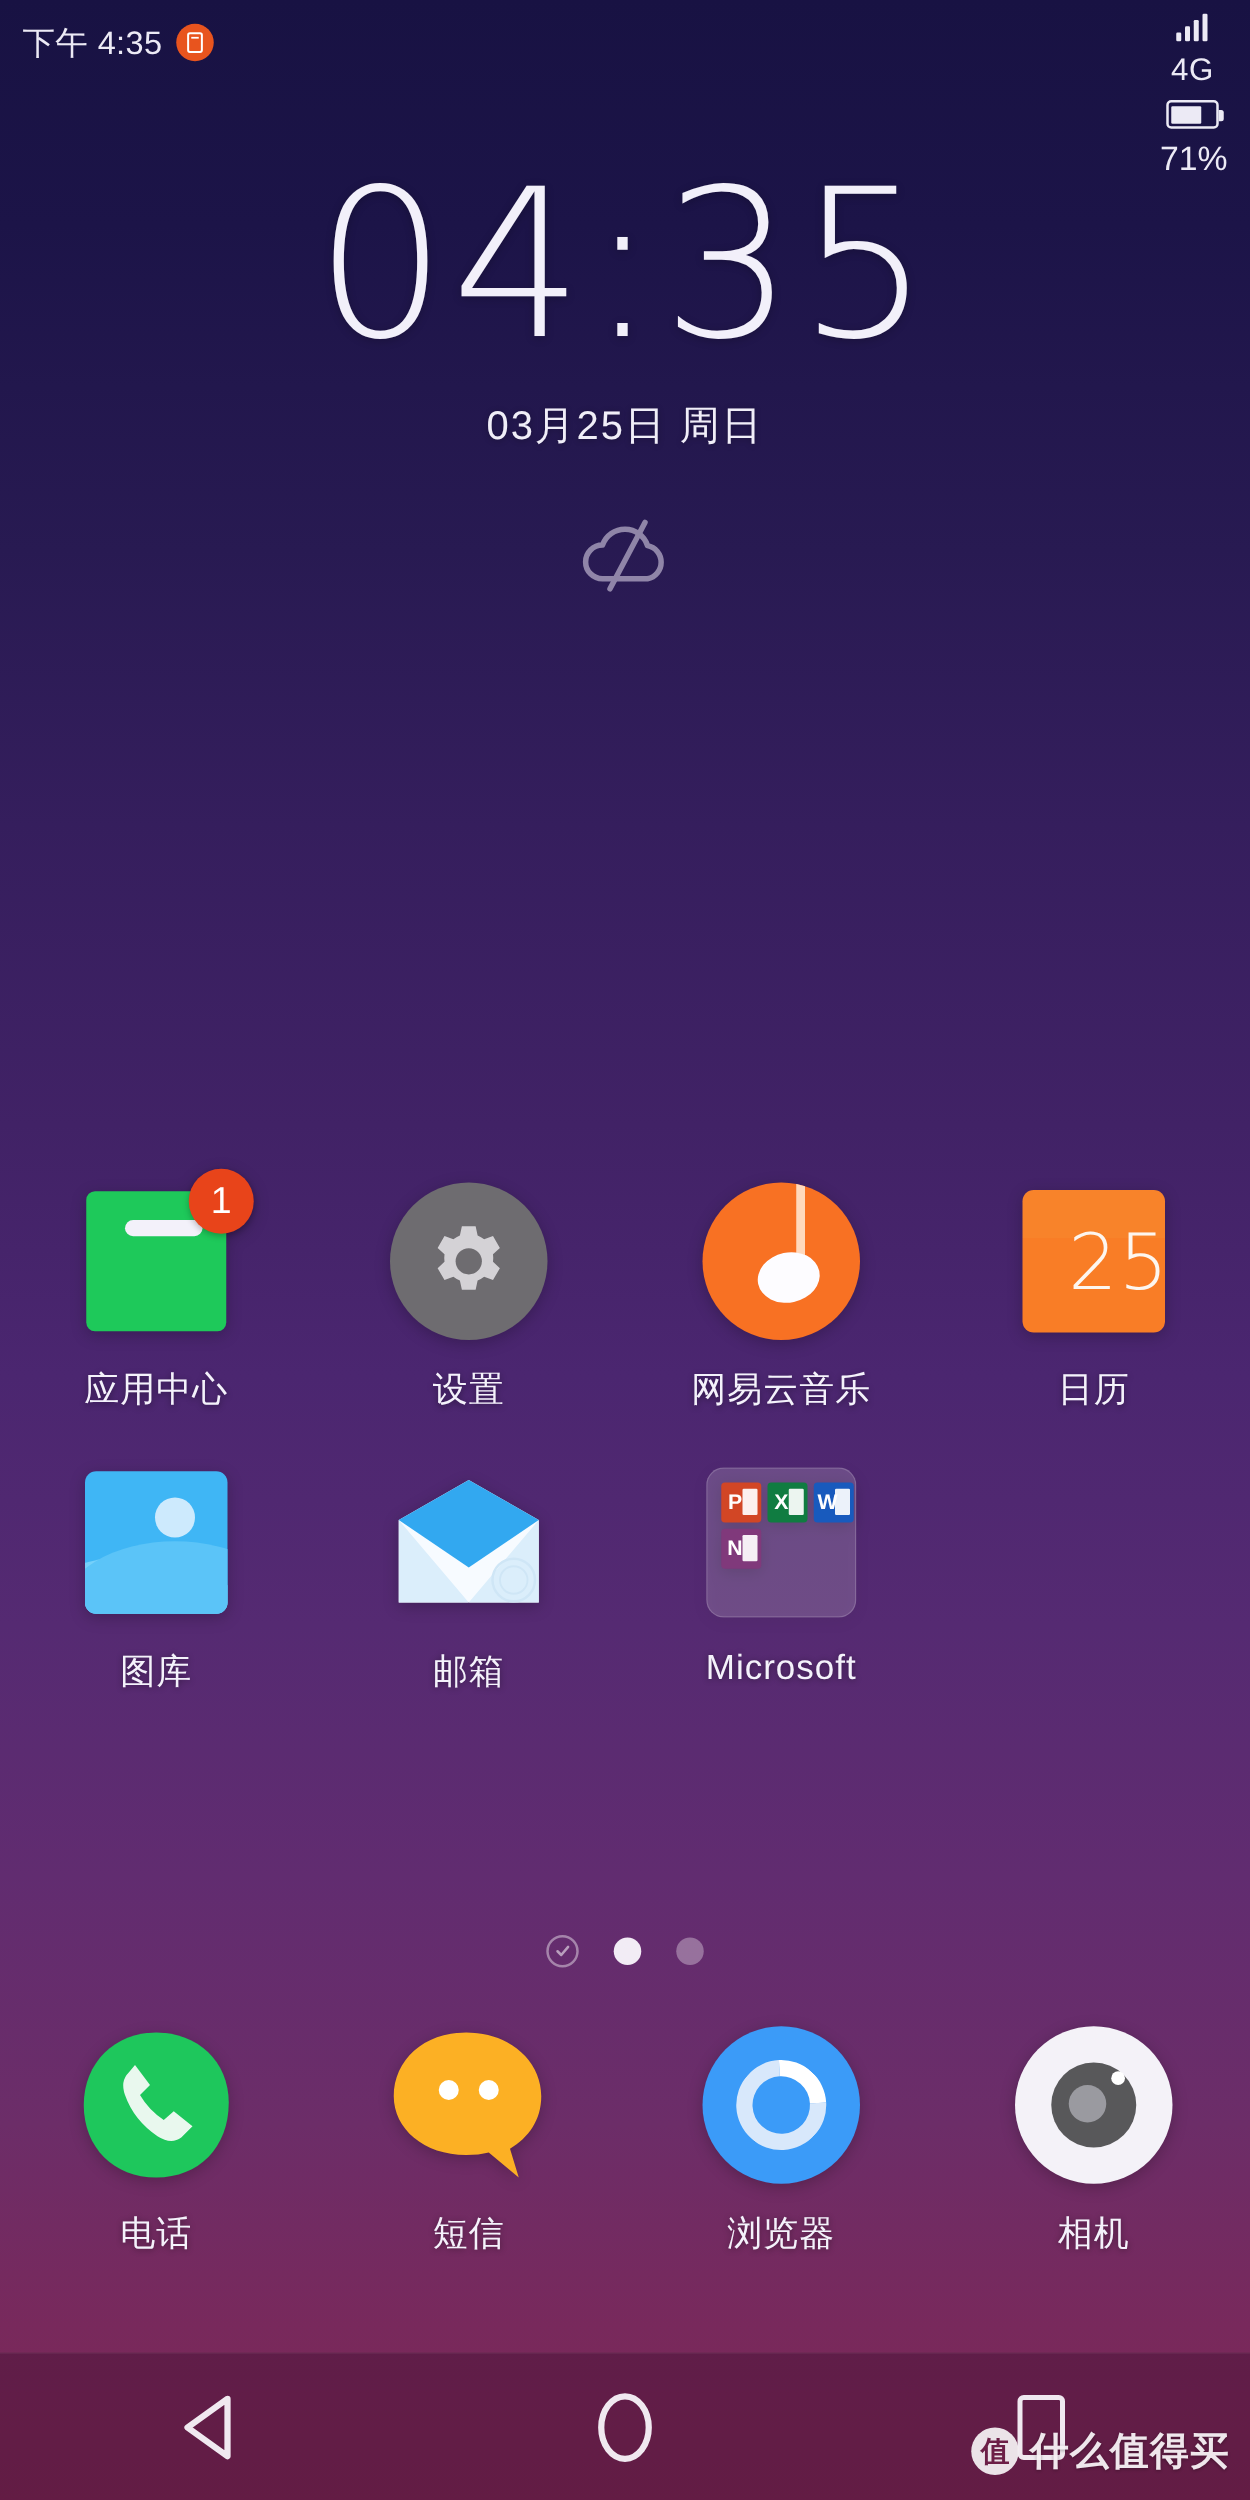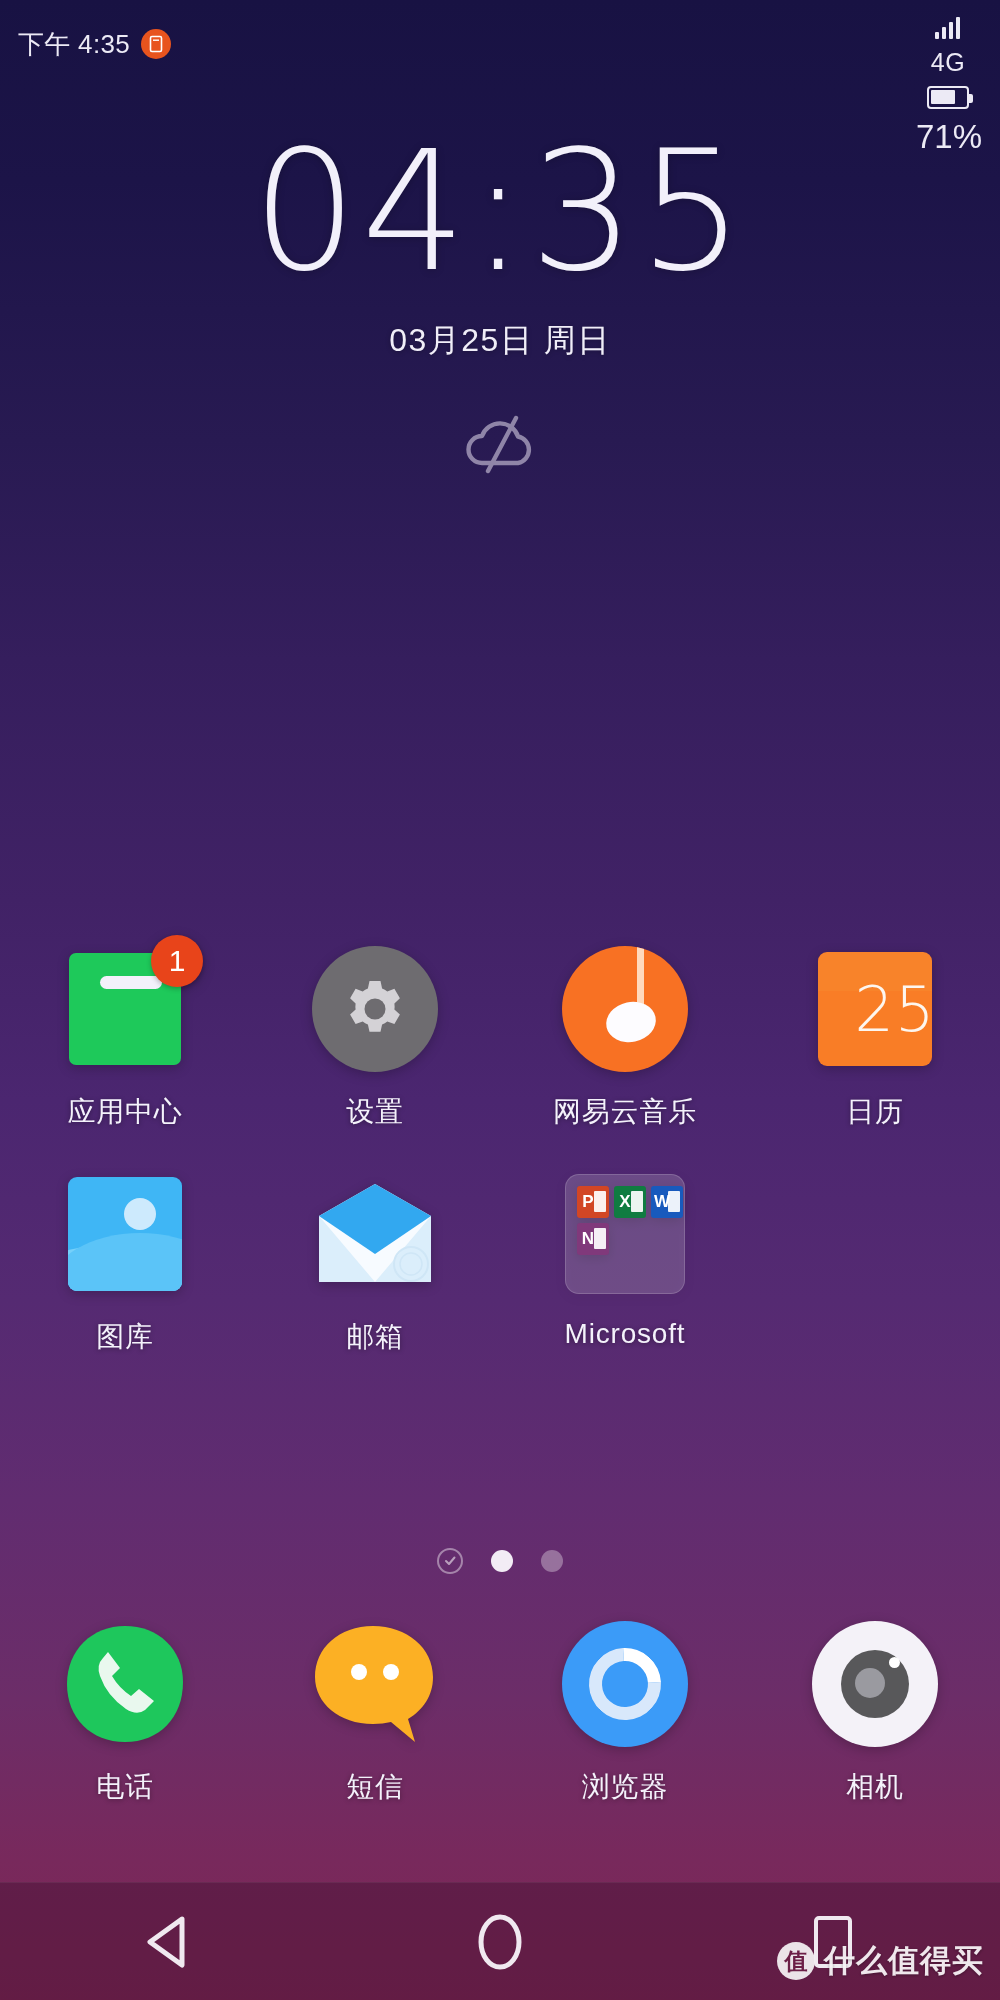--- a/index.html
+++ b/index.html
@@ -23,40 +23,40 @@
       #552a72 65%,
       #612c70 75%,
       #6c2d68 85%,
       #78295c 93%,
       #7d2654 100%);
     overflow:hidden;
   }
 
   
   #status-bar {
-    position:absolute; top:16px; left:0; width:1000px; height:56px;
+    position:absolute; top:6px; left:0; width:1000px; height:56px;
     display:flex; align-items:center;
     padding:12px 18px;
     color:#e8e4f2;
     font-size:25px;
     z-index:20;
   }
   .sb-left { display:flex; align-items:center; gap:11px; }
   .sb-time { font-size:26px; letter-spacing:0.3px; color:#eceaf5; }
   .sb-notif-dot {
     width:30px; height:30px; border-radius:50%;
     background:#e8541e;
     display:flex; align-items:center; justify-content:center;
   }
   .sb-notif-dot svg { display:block; }
   .sb-right {
     margin-left:auto; display:flex; align-items:center; gap:9px;flex-direction:column;
   }
   .sb-net { font-size:25px; color:#eceaf5; letter-spacing:0.5px; }
-  .sb-batt-pct { font-size:33px; color:#eceaf5; margin-left:2px; }
+  .sb-batt-pct { font-size:27px; color:#eceaf5; margin-left:2px; }
   .sig-bars { display:flex; align-items:flex-end; gap:3px; height:24px; }
   .sig-bars i { display:block; width:4px; background:#eceaf5; border-radius:1px; }
   .sig-bars i:nth-child(1){height:7px}
   .sig-bars i:nth-child(2){height:12px}
   .sig-bars i:nth-child(3){height:17px}
   .sig-bars i:nth-child(4){height:22px}
   .batt {
     width:42px; height:23px; border:2px solid #eceaf5; border-radius:4px;
     position:relative; display:flex; align-items:center; padding:2.5px;
   }

